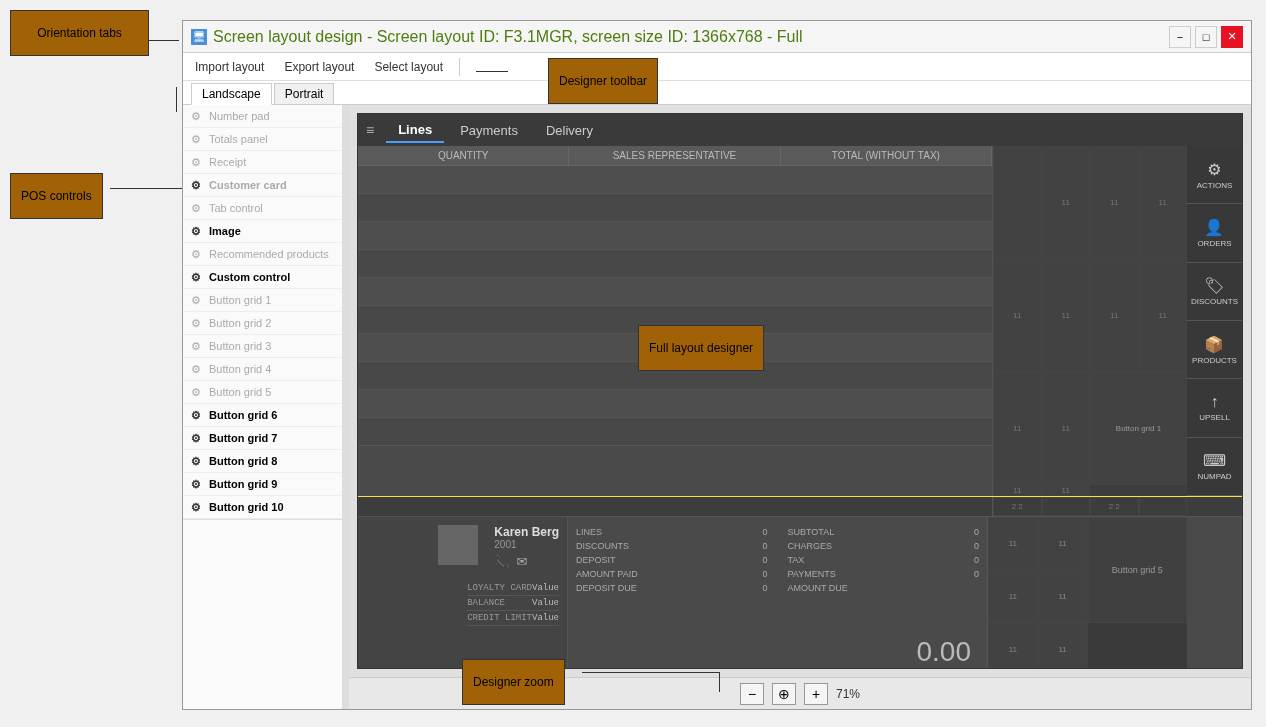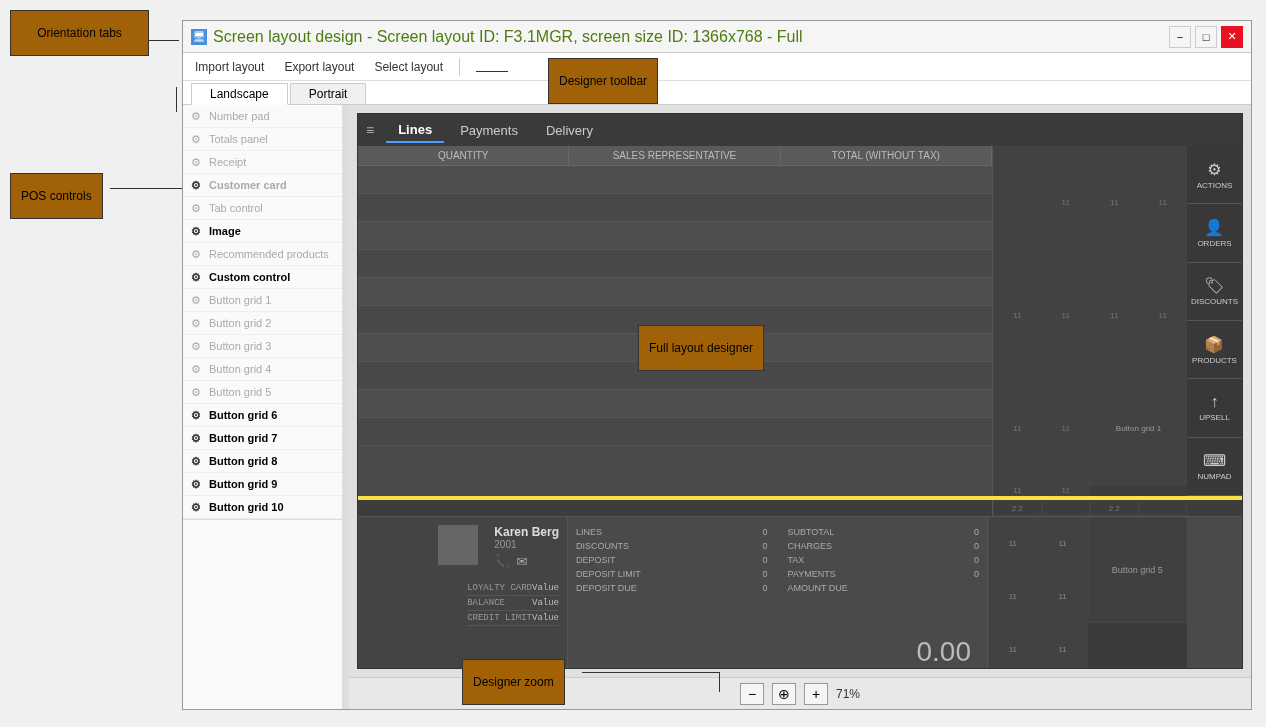--- a/index.html
+++ b/index.html
@@ -83,21 +83,21 @@
     .orient-tabs {
       height: 24px;
       display: flex;
       align-items: flex-end;
       padding: 0 8px;
       gap: 2px;
       border-bottom: 1px solid #ccc;
       flex-shrink: 0;
     }
     .orient-tab {
-      padding: 3px 18px;
+      padding: 3px 10px;
       font-size: 12px;
       cursor: pointer;
       border: 1px solid #ccc;
       border-bottom: none;
       background: #f0f0f0;
     }
     .orient-tab.active {
       background: #fff;
       border-bottom: 1px solid #fff;
       margin-bottom: -1px;
@@ -529,21 +529,21 @@
               <span class="action-btn-icon">↑</span>
               <span>UPSELL</span>
             </div>
             <div class="action-btn">
               <span class="action-btn-icon">⌨</span>
               <span>NUMPAD</span>
             </div>
           </div>
         </div>
 
-        <div style="height:20px;display:flex;background:#3d3d3d;border-top:4px solid #fde047;">
+        <div style="height:20px;display:flex;background:#3d3d3d;border-top:1px solid #fde047;">
           <div style="flex:1;"></div>
           <div style="width:195px;display:grid;grid-template-columns:repeat(4,1fr);border-left:1px solid #555;">
             <div style="border:1px solid #444;font-size:8px;color:#777;display:flex;align-items:center;justify-content:center;">2 2</div>
             <div style="border:1px solid #444;font-size:8px;color:#777;display:flex;align-items:center;justify-content:center;"></div>
             <div style="border:1px solid #444;font-size:8px;color:#777;display:flex;align-items:center;justify-content:center;">2 2</div>
             <div style="border:1px solid #444;font-size:8px;color:#777;display:flex;align-items:center;justify-content:center;"></div>
           </div>
           <div style="width:55px;"></div>
         </div>
 
@@ -597,21 +597,21 @@
               </div>
               <div class="summary-row">
                 <span>DEPOSIT</span>
                 <span>0</span>
               </div>
               <div class="summary-row">
                 <span>TAX</span>
                 <span>0</span>
               </div>
               <div class="summary-row">
-                <span>DEPOSIT LIMIT</span>
+                <span>AMOUNT PAID</span>
                 <span>0</span>
               </div>
               <div class="summary-row">
                 <span>PAYMENTS</span>
                 <span>0</span>
               </div>
               <div class="summary-row">
                 <span>DEPOSIT DUE</span>
                 <span>0</span>
               </div>

